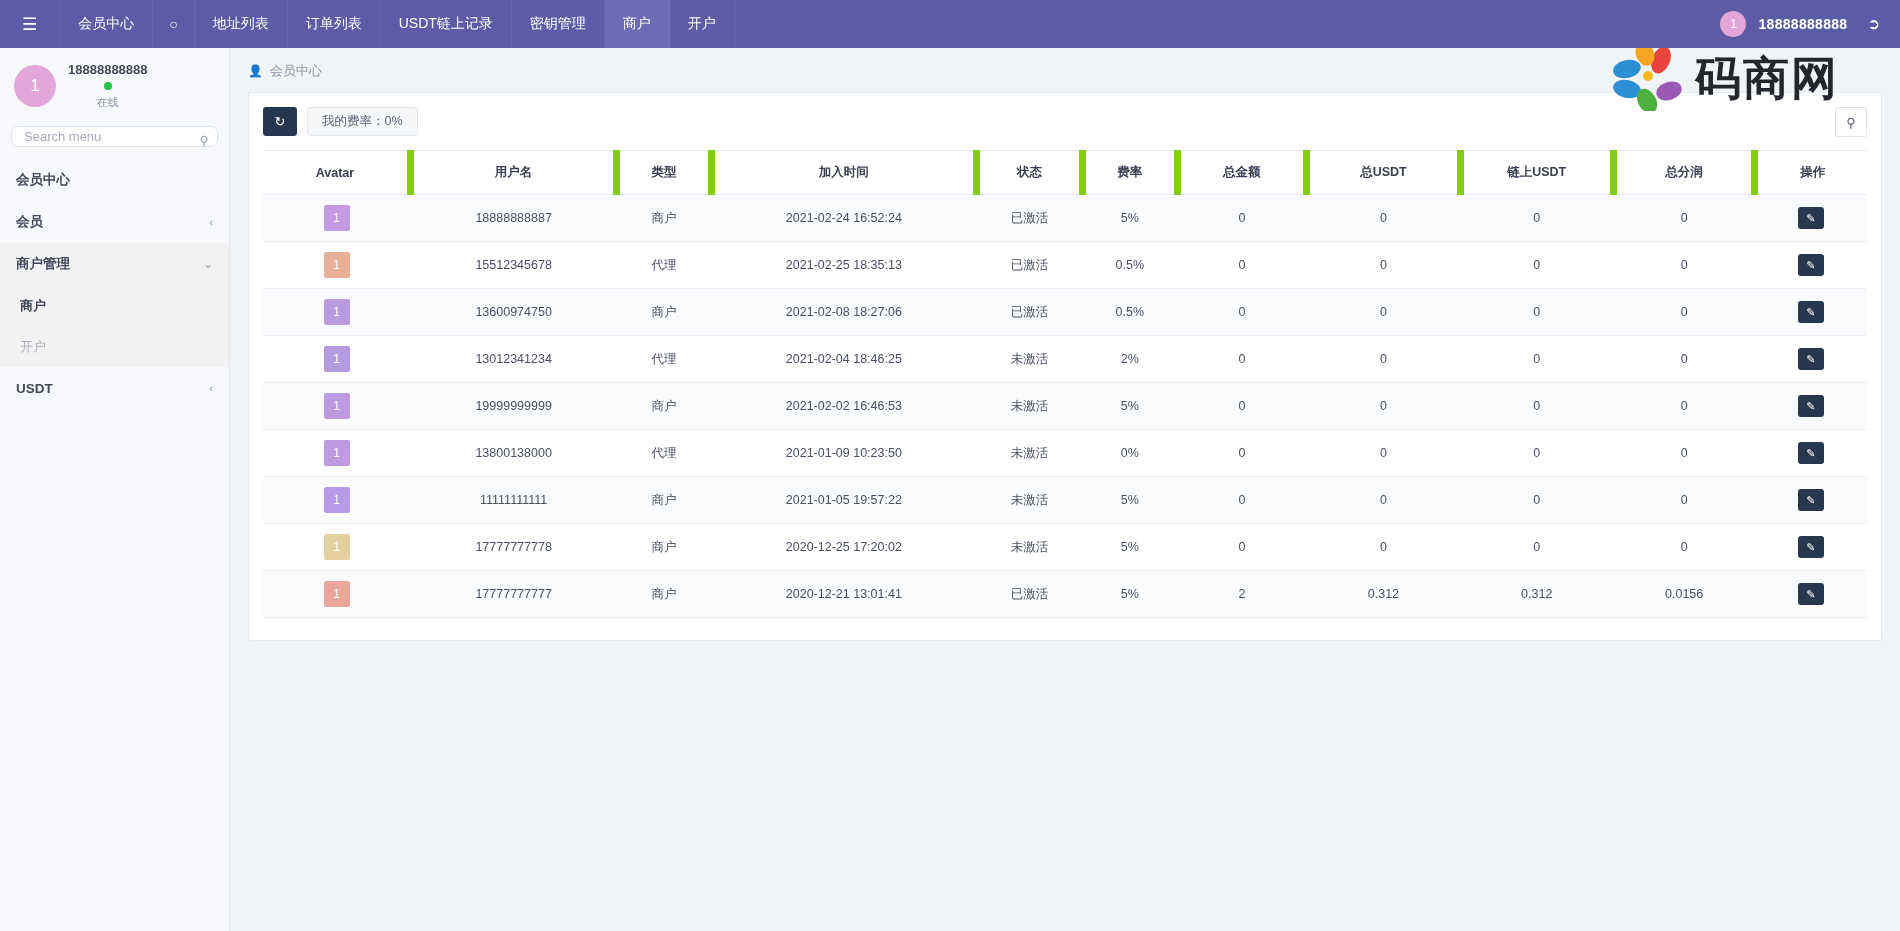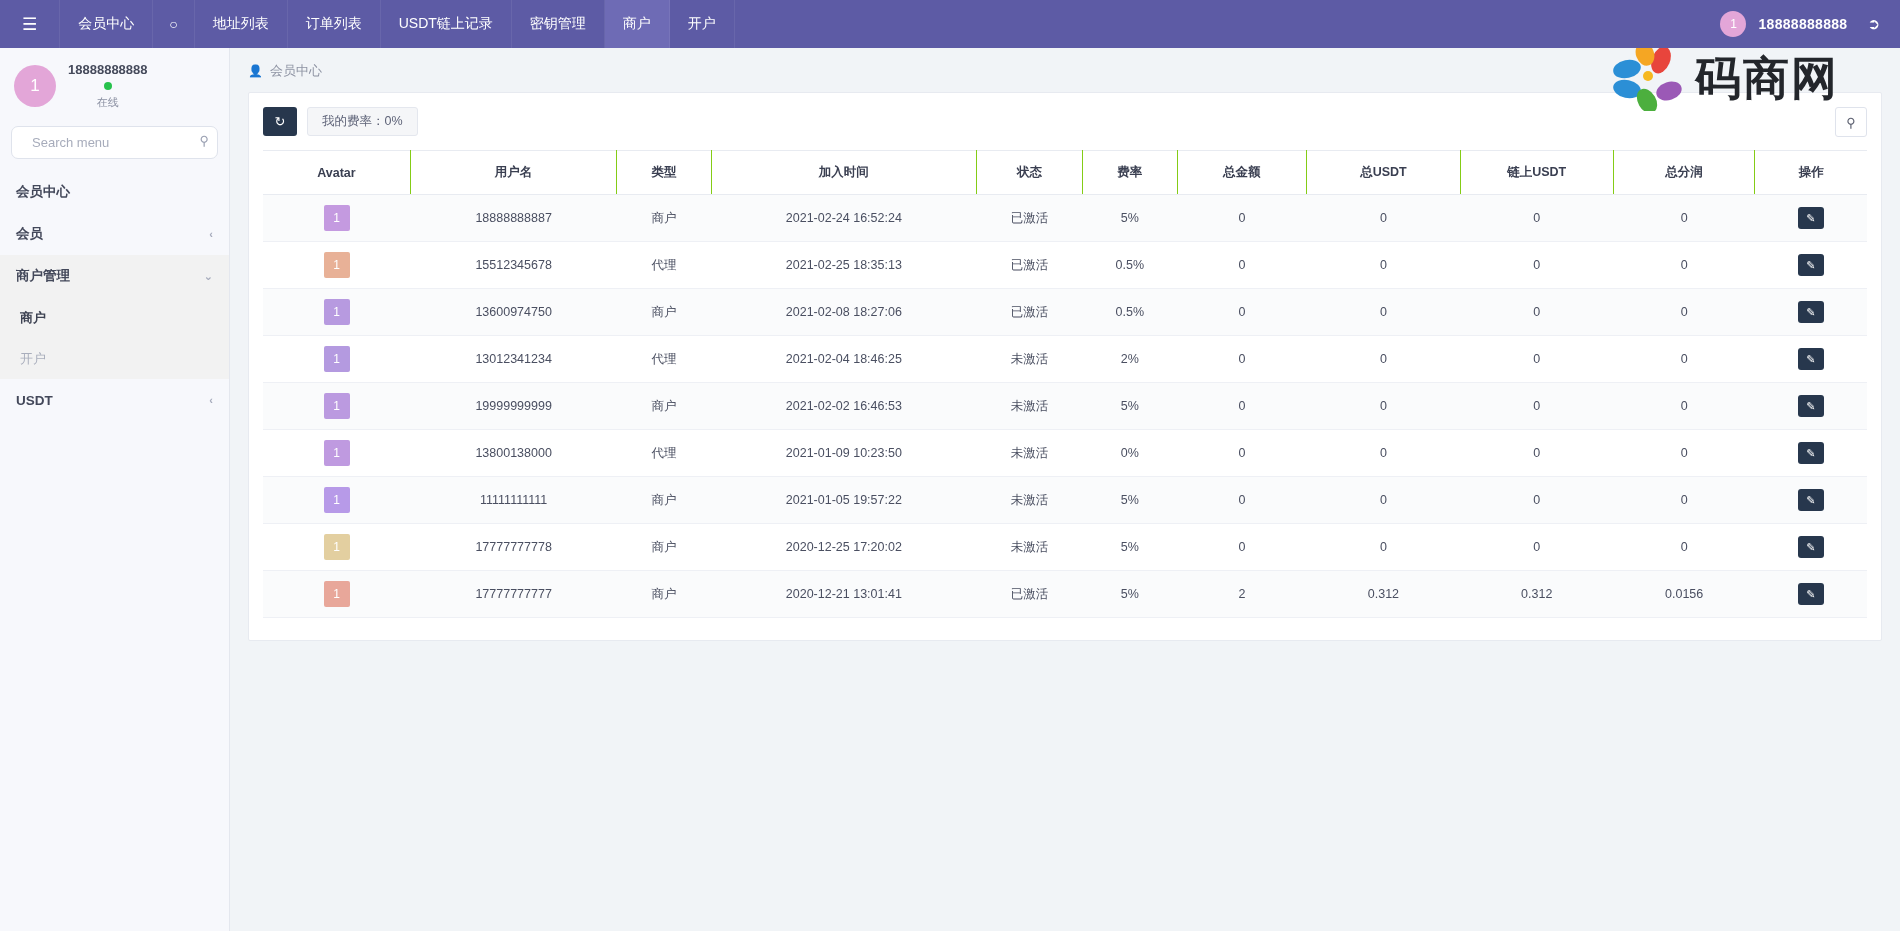--- a/index.html
+++ b/index.html
@@ -80,25 +80,25 @@
     display: flex; align-items: center; justify-content: center;
     font-size: 17px;
   }
   .side-user-meta { display: flex; flex-direction: column; gap: 5px; }
   .side-user-name { font-size: 13px; color: #454a5b; font-weight: bold; }
   .side-user-status { font-size: 11px; color: #8c91a3; display: flex; align-items: center; gap: 5px; flex-direction: column; }
   .dot-online { width: 8px; height: 8px; border-radius: 50%; background: #27c24c; display: inline-block; }
 
   .search-wrap { padding: 0 11px 10px 11px; position: relative; }
   .search-input {
-    width: 100%; height: 33px;
+    width: 100%; height: 21px;
     border: 1px solid #dfe3ec;
     border-radius: 7px;
     background: #ffffff;
-    padding: 0 30px 0 20px;
+    padding: 0 30px 0 12px;
     font-size: 13px;
     color: #55596b;
     outline: none;
     font-family: inherit;
   }
   .search-input::placeholder { color: #a7acbb; }
   .search-icon-btn {
     position: absolute; right: 20px; top: 7px;
     color: #9aa0b2; font-size: 13px; cursor: pointer;
   }
@@ -186,21 +186,21 @@
     border: 1px solid #dfe3ec;
     border-radius: 3px;
     display: flex; align-items: center; justify-content: center;
     color: #5c6070; font-size: 13px; cursor: pointer;
   }
 
   table.grid { width: 100%; border-collapse: collapse; font-size: 12.5px; }
   table.grid thead th {
     border-top: 1px solid #e8ebf1;
     border-bottom: 1px solid #e8ebf1;
-    border-right: 1px solid #84cc16;
+    border-right: 7px solid #84cc16;
     padding: 13px 6px;
     font-weight: bold;
     color: #3a3f51;
     text-align: center;
     background: #ffffff;
   }
   table.grid thead th:last-child { border-right: none; }
   table.grid tbody td {
     border-bottom: 1px solid #eef0f5;
     padding: 10px 6px;

